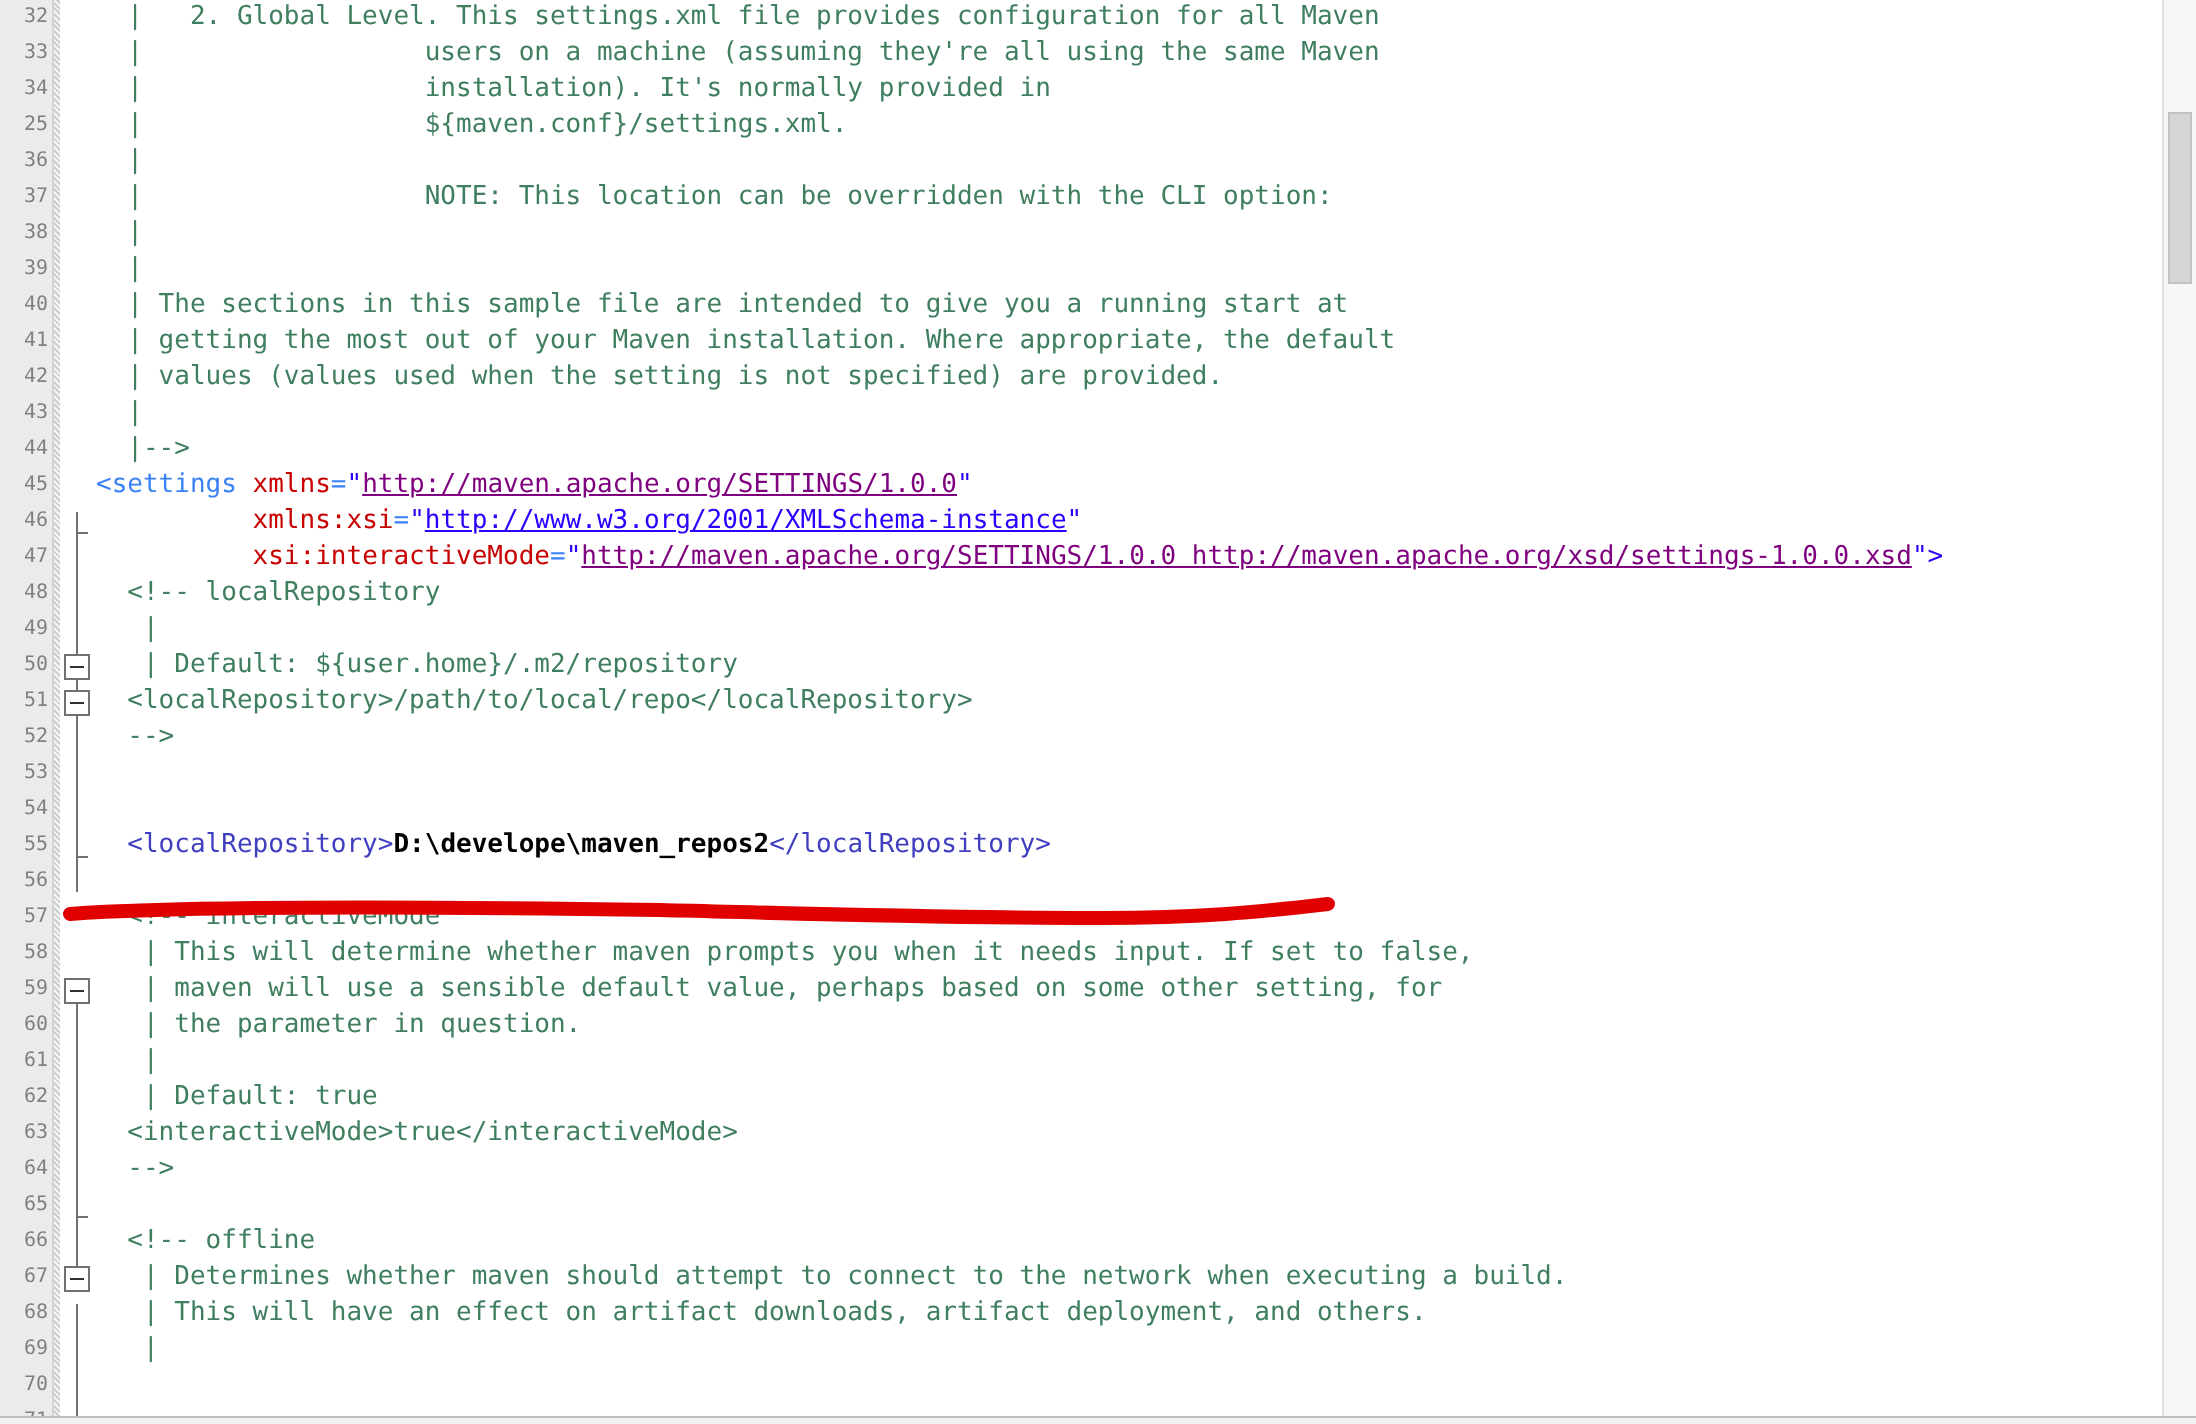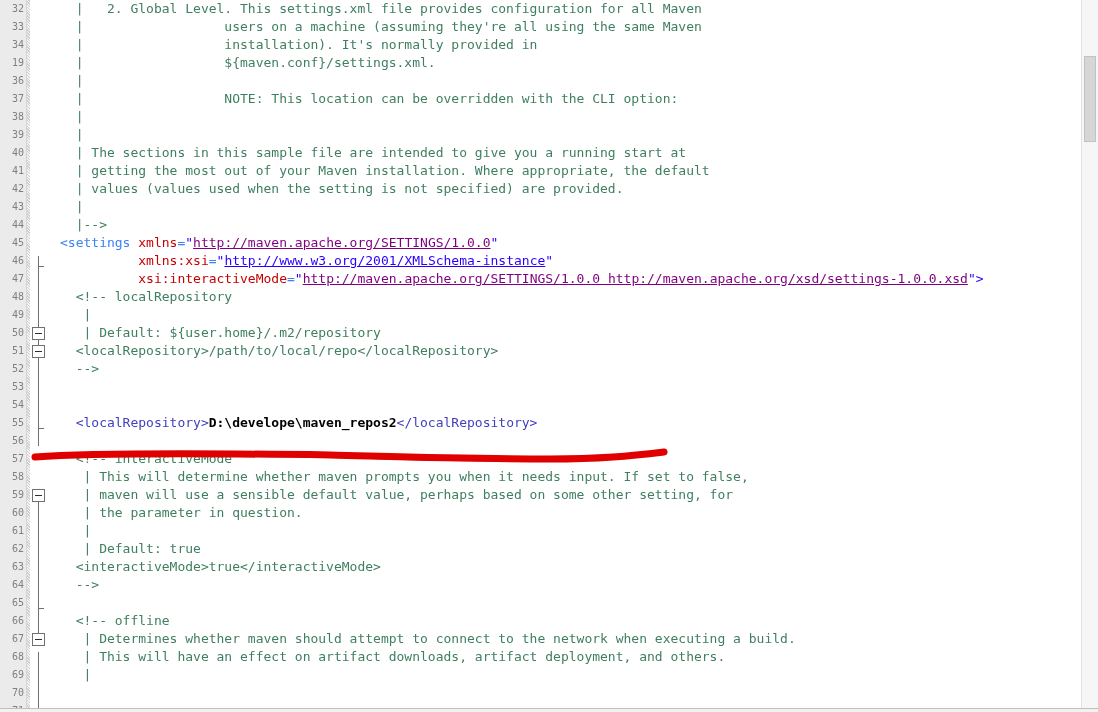--- a/index.html
+++ b/index.html
@@ -112,21 +112,20 @@
 
   
   .code {
     position: absolute;
     left: 48px;
     top: 0;
     right: 18px;
     height: 712px;
     overflow: hidden;
     z-index: 2;
-    margin-left: 12px;
   }
   .line {
     height: 18px;
     line-height: 18px;
     font-size: 13px;
     white-space: pre;
     font-family: "DejaVu Sans Mono", "Liberation Mono", monospace;
     letter-spacing: 0px;
   }
 
@@ -190,21 +189,21 @@
 <body>
 
 <div id="editor">
 
   <div class="gutter"></div>
   <div class="gutter-hatch"></div>
   <div class="linenos" id="linenos">
       <div class="lineno">32</div>
       <div class="lineno">33</div>
       <div class="lineno">34</div>
-      <div class="lineno">19</div>
+      <div class="lineno">25</div>
       <div class="lineno">36</div>
       <div class="lineno">37</div>
       <div class="lineno">38</div>
       <div class="lineno">39</div>
       <div class="lineno">40</div>
       <div class="lineno">41</div>
       <div class="lineno">42</div>
       <div class="lineno">43</div>
       <div class="lineno">44</div>
       <div class="lineno">45</div>

